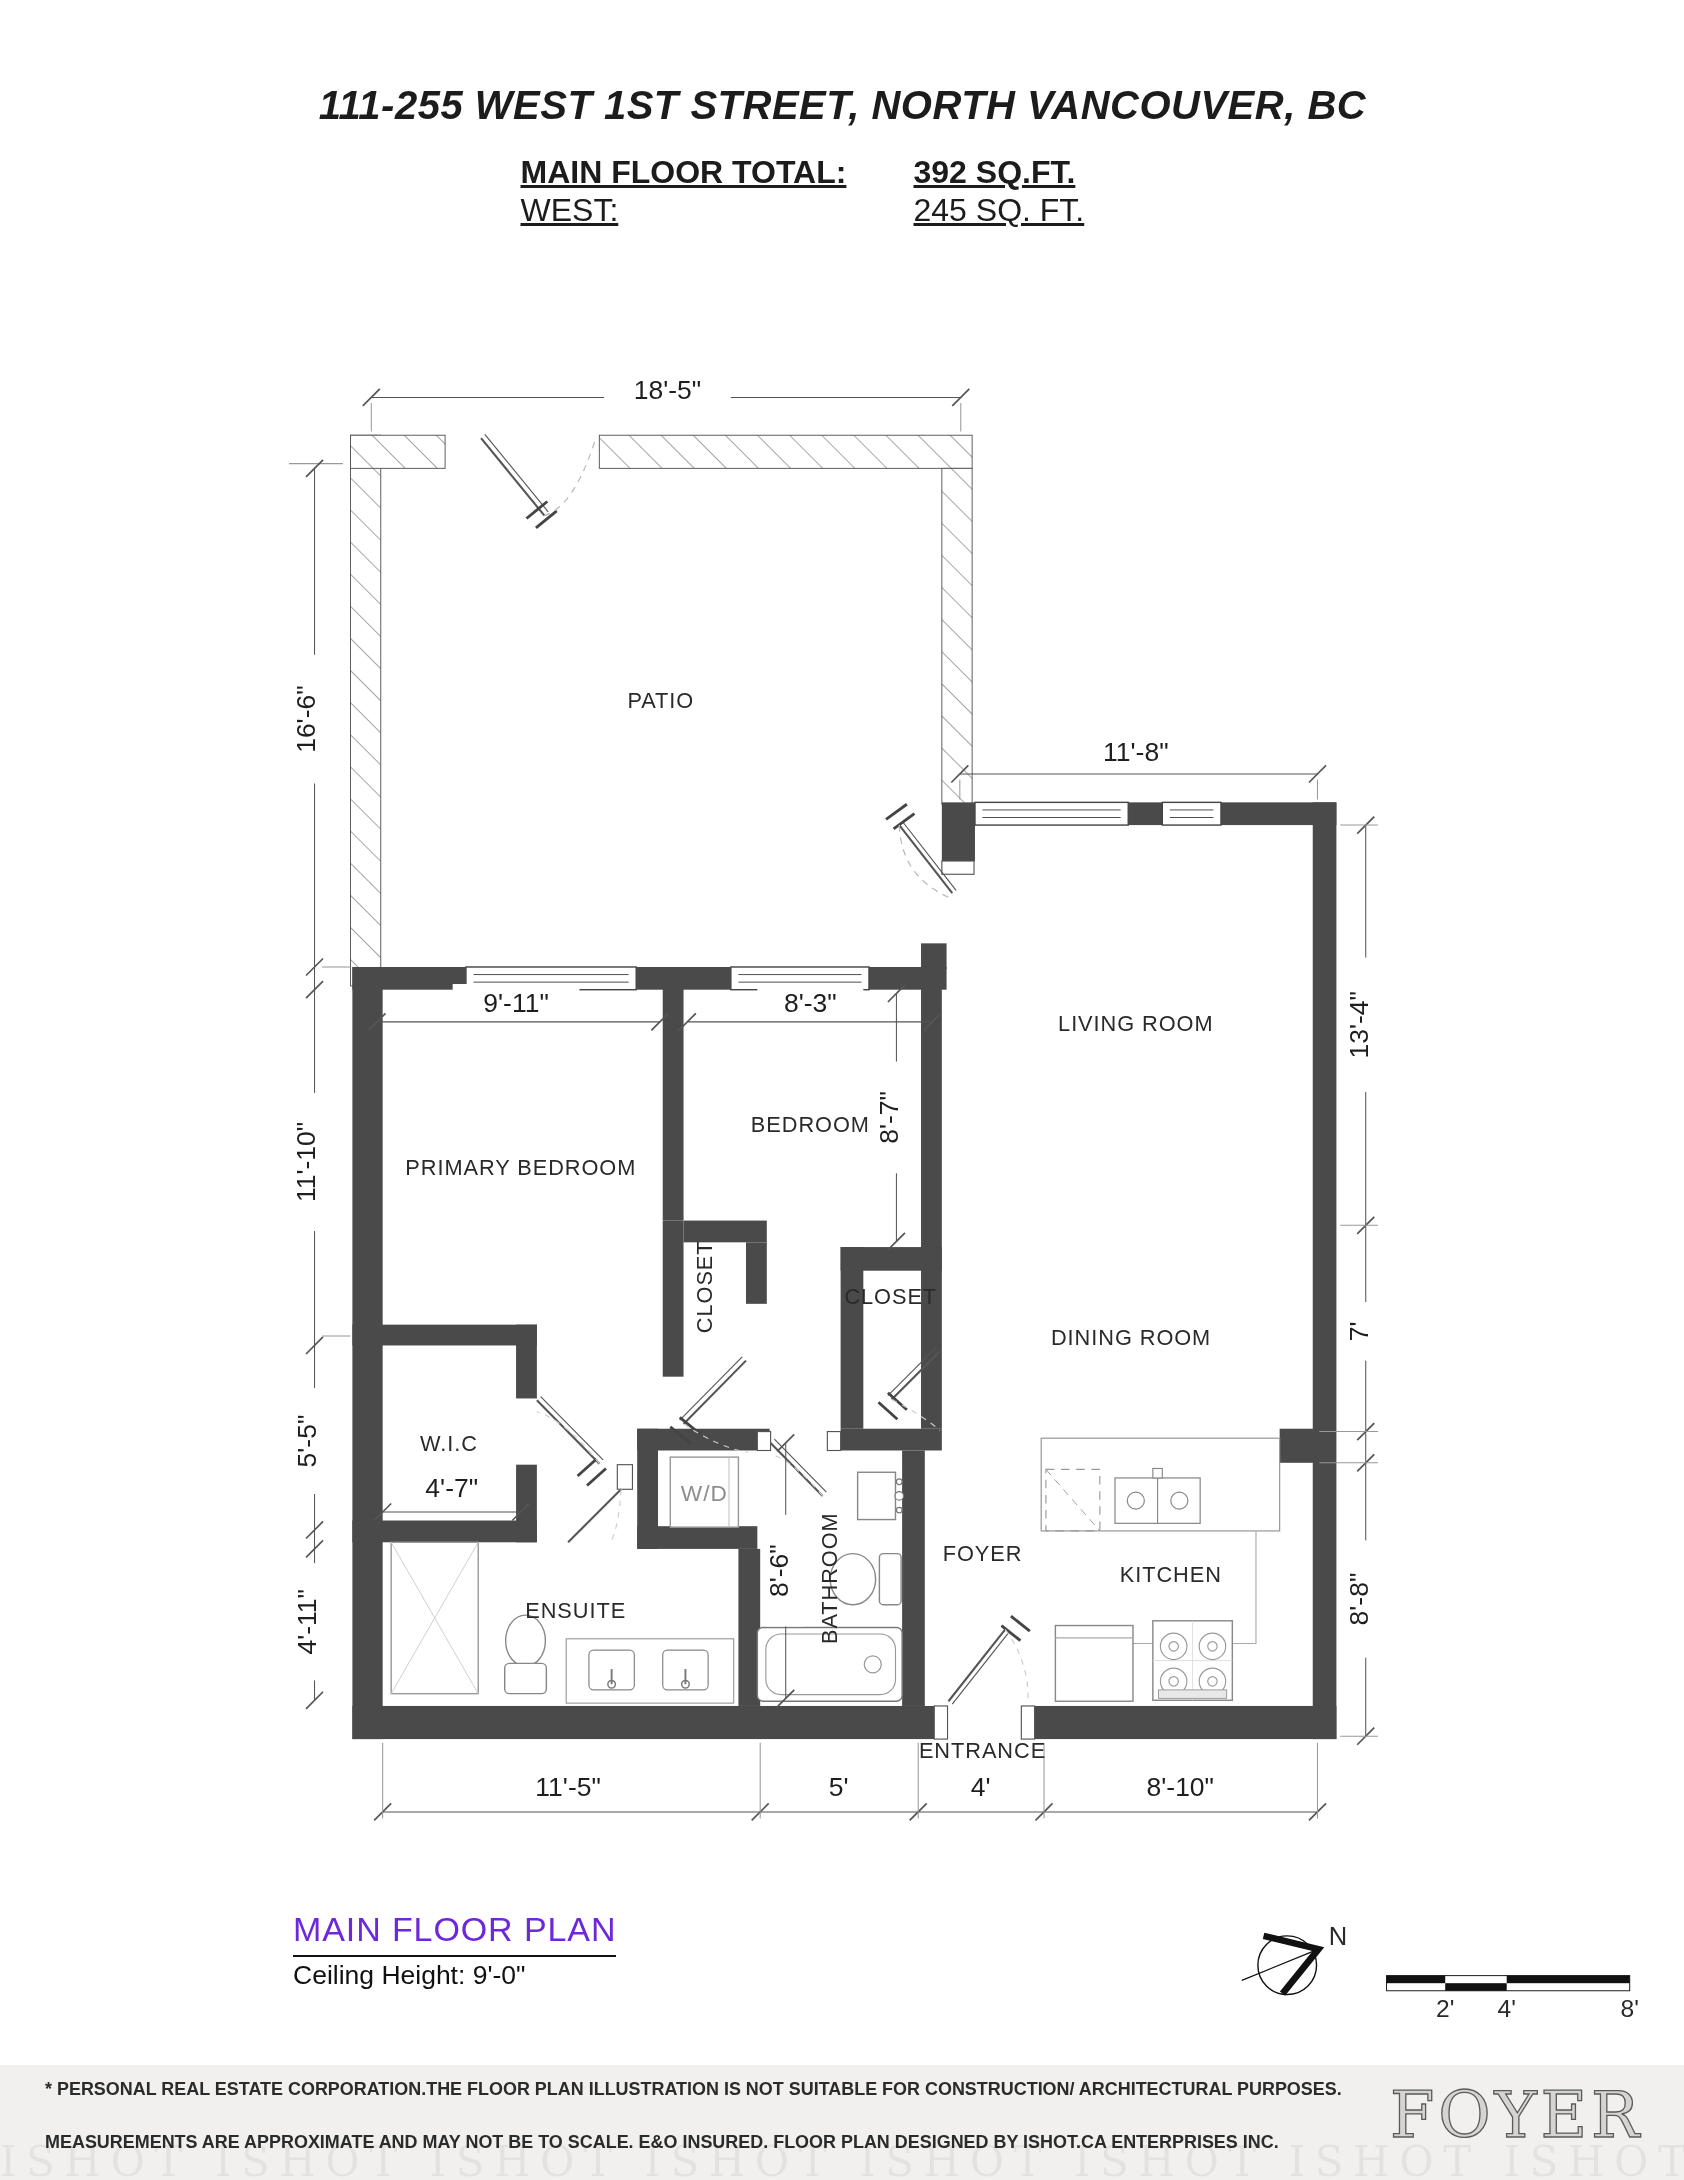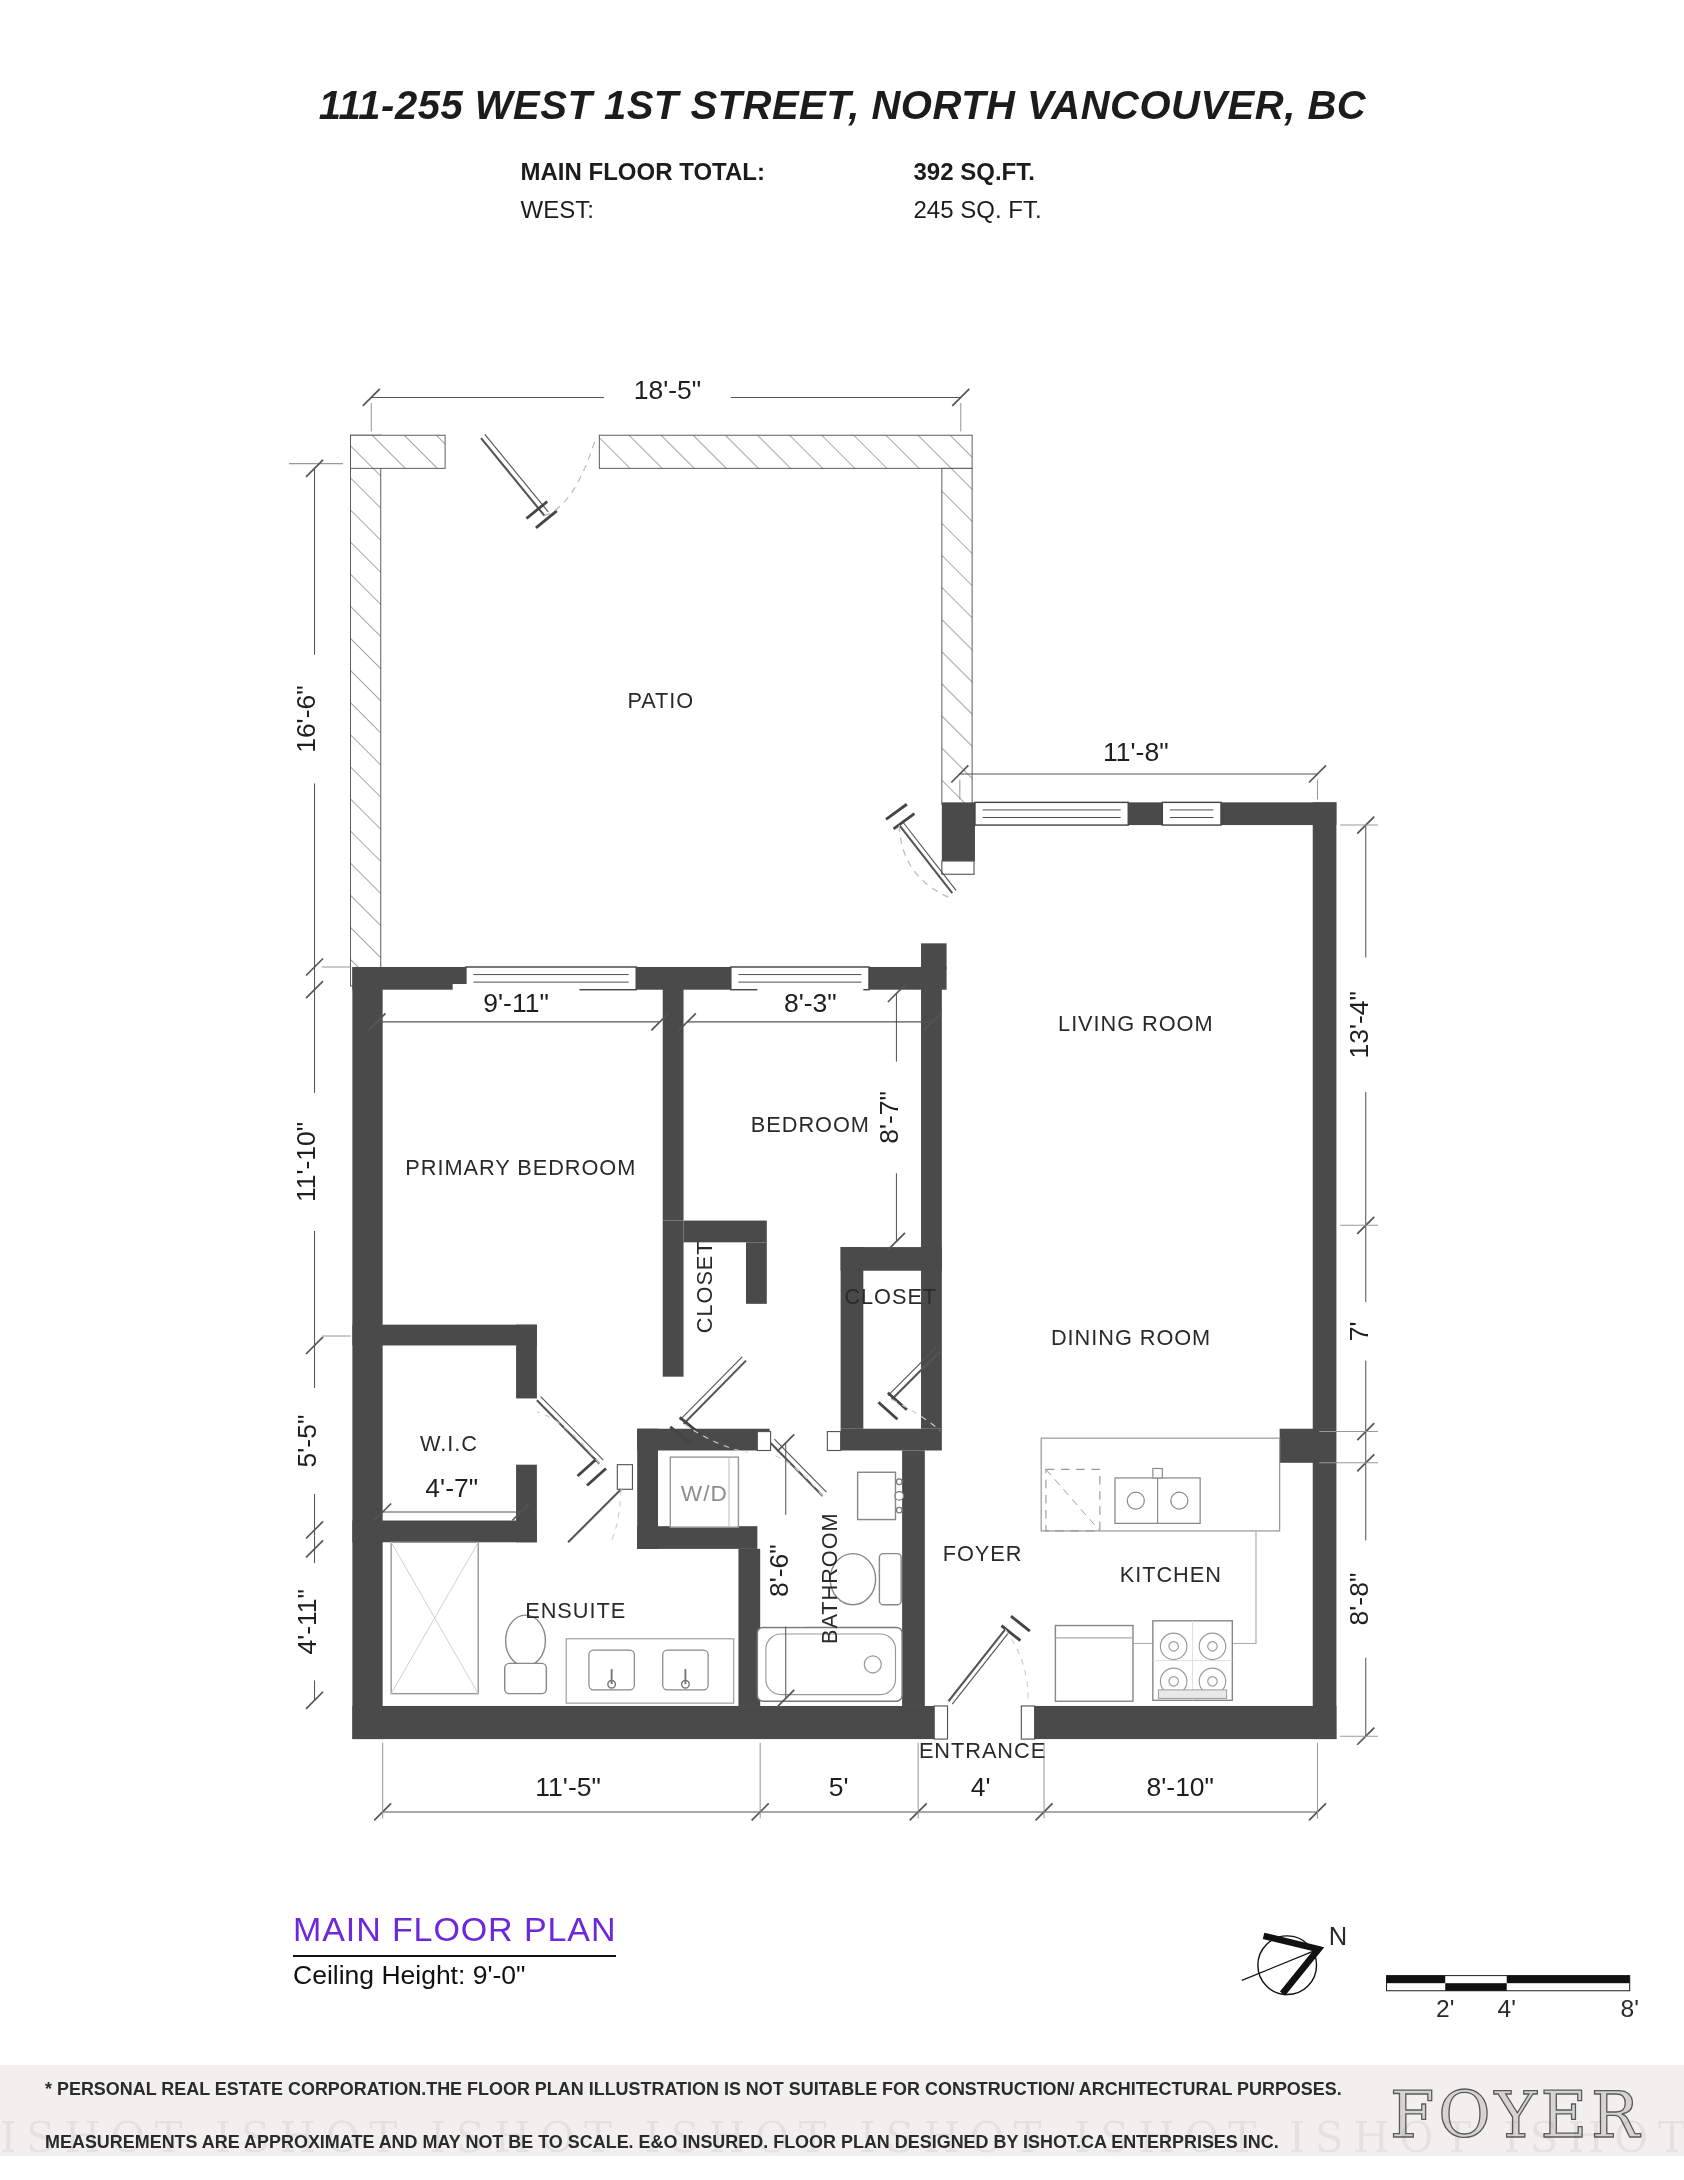--- a/index.html
+++ b/index.html
@@ -2,32 +2,32 @@
 <html style="font-size:15px"><head>
 <meta charset="utf-8">
 <style>
   html,body{margin:0;padding:0;background:#fff;}
   .page{position:relative;width:1685px;height:2180px;background:#fff;overflow:hidden;
         font-family:"Liberation Sans",sans-serif;color:#1c1c1c;}
   
   .hdr{position:absolute;top:0;left:0;width:100%;text-align:center;}
   .hdr .title{margin-top:83px;font-size:40px;font-weight:bold;letter-spacing:0.5px;
               font-family:"Liberation Sans",sans-serif;font-style:italic;}
-  .hdr .rows{margin:24.6px auto 0;width:644px;text-align:left;font-size:24px;}
+  .hdr .rows{margin:24.6px auto 0;width:644px;text-align:left;font-size:32px;text-decoration:underline;}
   .hdr .row{display:flex;line-height:38px;}
   .hdr .row .lab{width:393px;}
   .hdr .row.b{font-weight:bold;}
   
   svg.plan{position:absolute;left:0;top:0;}
   text{font-family:"Liberation Sans","DejaVu Sans",sans-serif;fill:#2a2a2a;}
   .rm{font-size:23px;letter-spacing:1px;}
   .dim{font-size:28px;fill:#1e1e1e;}
   .wd{fill:#8d8d8d;font-size:24px;letter-spacing:1px;}
   
-  .ftr{position:absolute;left:0;top:2065px;width:1685px;height:91px;background:#f1f0ee;}
+  .ftr{position:absolute;left:0;top:2065px;width:1685px;height:115px;background:#f1f0ee;}
   .ftr .lines{position:absolute;left:45px;top:11.4px;font-size:18.5px;font-weight:bold;
               color:#2b2b2b;transform:scaleX(.97);transform-origin:left top;line-height:26.5px;white-space:pre;}
   .logo{position:absolute;right:42px;top:13.2px;font-family:"DejaVu Serif","Liberation Serif",serif;
         font-size:64px;letter-spacing:3.8px;color:rgba(90,90,90,0.18);
         -webkit-text-stroke:1.3px #5a5a5a;}
   .wm{position:absolute;left:0;bottom:-5.7px;width:1685px;font-family:"DejaVu Serif",serif;
       font-size:42px;letter-spacing:9.5px;color:#000;opacity:.05;white-space:nowrap;overflow:hidden;}
   .mfp{position:absolute;left:293px;top:1910px;}
   .mfp .t1{font-size:34px;letter-spacing:0.9px;color:#6d28d9;padding-bottom:5.7px;
            border-bottom:2.4px solid #111;display:inline-block;min-width:237px;}

